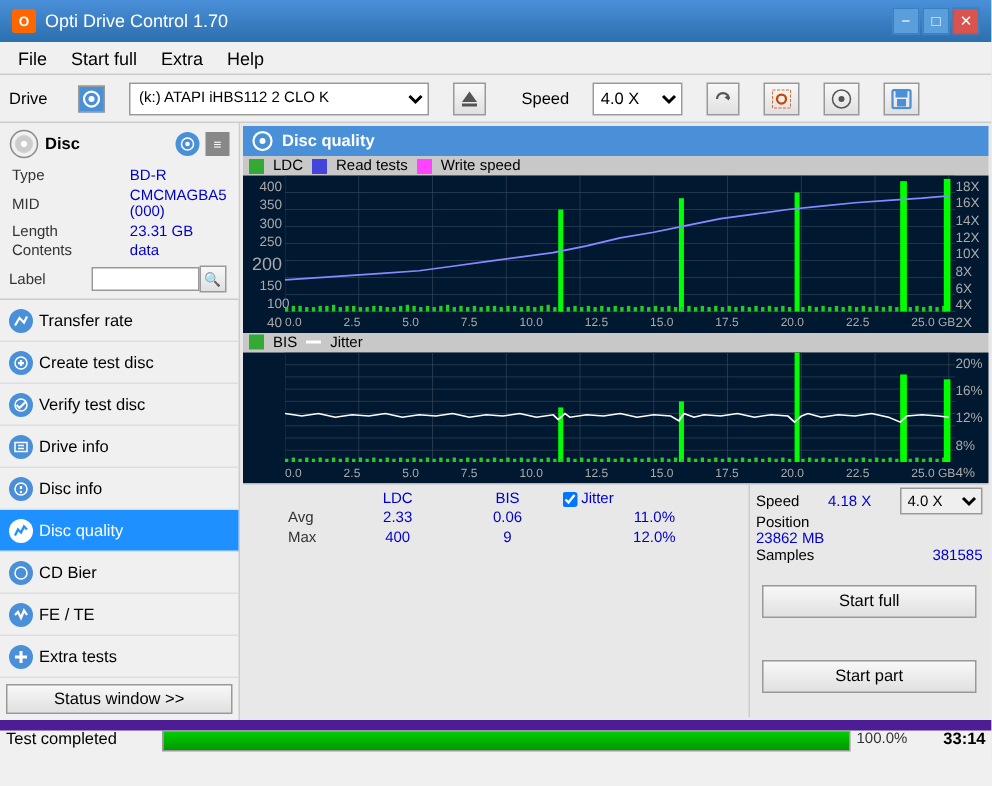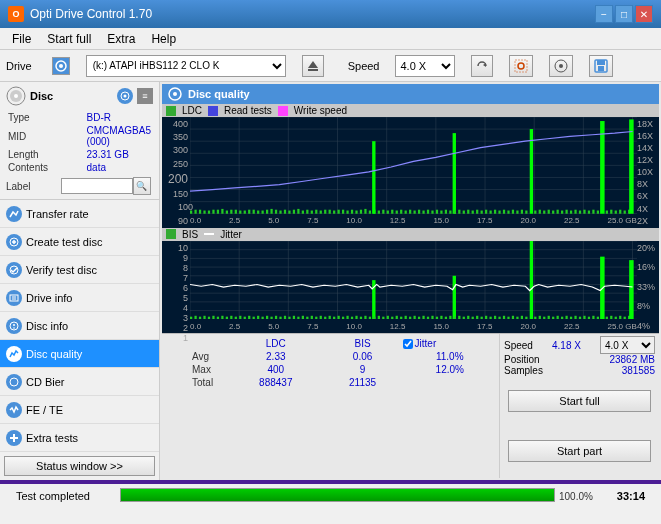--- a/index.html
+++ b/index.html
@@ -168,24 +168,24 @@
       border: 1px solid #999;
       background: linear-gradient(to bottom, #f8f8f8, #e0e0e0);
       cursor: pointer;
       font-size: 11px;
     }
     
     
     .status-bar {
       height: 22px;
       background: #f0f0f0;
-      border-top: 4px solid #4c1d95;
-      display: flex;
-      align-items: flex-end;
-      padding: 0 16px;
+      border-top: 7px solid #4c1d95;
+      display: flex;
+      align-items: flex-start;
+      padding: 0 4px;
       gap: 4px;
     }
     .status-text { font-size: 11px; width: 100px; }
     .progress-bar-outer {
       flex: 1;
       height: 14px;
       background: #fff;
       border: 1px solid #999;
     }
     .progress-bar-inner {
@@ -445,21 +445,21 @@
 
       <div style="flex:1.2;position:relative;background:#001830;display:flex;">
         <div style="position:absolute;left:0;top:0;width:28px;height:100%;display:flex;flex-direction:column;justify-content:space-between;padding:2px 0;">
           <span style="font-size:9px;color:#aaa;text-align:right;width:26px;">400</span>
           <span style="font-size:9px;color:#aaa;text-align:right;width:26px;">350</span>
           <span style="font-size:9px;color:#aaa;text-align:right;width:26px;">300</span>
           <span style="font-size:9px;color:#aaa;text-align:right;width:26px;">250</span>
           <span style="font-size:12px;color:#aaa;text-align:right;width:26px;">200</span>
           <span style="font-size:9px;color:#aaa;text-align:right;width:26px;">150</span>
           <span style="font-size:9px;color:#aaa;text-align:right;width:26px;padding-left:16px;">100</span>
-          <span style="font-size:9px;color:#aaa;text-align:right;width:26px;">90</span>
+          <span style="font-size:9px;color:#aaa;text-align:right;width:26px;">40</span>
         </div>
         <div style="position:absolute;right:0;top:0;width:22px;height:100%;display:flex;flex-direction:column;justify-content:space-between;padding:2px 0;">
           <span style="font-size:9px;color:#aaa;">18X</span>
           <span style="font-size:9px;color:#aaa;">16X</span>
           <span style="font-size:9px;color:#aaa;">14X</span>
           <span style="font-size:9px;color:#aaa;">12X</span>
           <span style="font-size:9px;color:#aaa;">10X</span>
           <span style="font-size:9px;color:#aaa;">8X</span>
           <span style="font-size:9px;color:#aaa;">6X</span>
           <span style="font-size:9px;color:#aaa;">4X</span>
@@ -617,36 +617,24 @@
       </div>
 
       <div class="lower-legend">
         <span class="legend-square bis-color"></span>
         <span>BIS</span>
         <span class="legend-square" style="background:white;width:10px;height:2px;"></span>
         <span>Jitter</span>
       </div>
 
       <div style="flex:1;position:relative;background:#001830;display:flex;">
-        <div style="position:absolute;left:0;top:0;width:28px;height:100%;display:flex;flex-direction:column;justify-content:space-between;padding:2px 0;">
-          <span style="font-size:9px;color:#aaa;text-align:right;width:26px;">10</span>
-          <span style="font-size:9px;color:#aaa;text-align:right;width:26px;">9</span>
-          <span style="font-size:9px;color:#aaa;text-align:right;width:26px;">8</span>
-          <span style="font-size:9px;color:#aaa;text-align:right;width:26px;">7</span>
-          <span style="font-size:9px;color:#aaa;text-align:right;width:26px;">6</span>
-          <span style="font-size:9px;color:#aaa;text-align:right;width:26px;">5</span>
-          <span style="font-size:9px;color:#aaa;text-align:right;width:26px;">4</span>
-          <span style="font-size:9px;color:#aaa;text-align:right;width:26px;">3</span>
-          <span style="font-size:9px;color:#aaa;text-align:right;width:26px;">2</span>
-          <span style="font-size:9px;color:#aaa;text-align:right;width:26px;">1</span>
-        </div>
         <div style="position:absolute;right:0;top:0;width:22px;height:100%;display:flex;flex-direction:column;justify-content:space-between;padding:2px 0;">
           <span style="font-size:9px;color:#aaa;">20%</span>
           <span style="font-size:9px;color:#aaa;margin-top:4px;">16%</span>
-          <span style="font-size:9px;color:#aaa;margin-top:4px;">33%</span>
+          <span style="font-size:9px;color:#aaa;margin-top:4px;">12%</span>
           <span style="font-size:9px;color:#aaa;margin-top:4px;">8%</span>
           <span style="font-size:9px;color:#aaa;margin-top:4px;">4%</span>
         </div>
         <svg style="position:absolute;left:28px;right:22px;top:0;bottom:14px;width:calc(100% - 50px);height:calc(100% - 14px);" viewBox="0 0 400 90" preserveAspectRatio="none">
 
           <line x1="0" y1="0" x2="400" y2="0" stroke="#334455" stroke-width="0.5"></line>
           <line x1="0" y1="10" x2="400" y2="10" stroke="#334455" stroke-width="0.5"></line>
           <line x1="0" y1="20" x2="400" y2="20" stroke="#334455" stroke-width="0.5"></line>
           <line x1="0" y1="30" x2="400" y2="30" stroke="#334455" stroke-width="0.5"></line>
           <line x1="0" y1="40" x2="400" y2="40" stroke="#334455" stroke-width="0.5"></line>
@@ -816,39 +804,33 @@
                 <td style="color:#0000cc;text-align:center;">2.33</td>
                 <td style="color:#0000cc;text-align:center;margin-top:18px;">0.06</td>
                 <td style="color:#0000cc;text-align:center;">11.0%</td>
               </tr>
               <tr>
                 <td style="color:#333;">Max</td>
                 <td style="color:#0000cc;text-align:center;">400</td>
                 <td style="color:#0000cc;text-align:center;">9</td>
                 <td style="color:#0000cc;text-align:center;">12.0%</td>
               </tr>
-              <tr>
-                <td style="color:#333;">Total</td>
-                <td style="color:#0000cc;text-align:center;">888437</td>
-                <td style="color:#0000cc;text-align:center;">21135</td>
-                <td style="color:#0000cc;text-align:center;"></td>
-              </tr>
             </tbody>
           </table>
         </div>
 
         <div style="width:160px;display:flex;flex-direction:column;border-left:1px solid #ccc;padding:2px 4px;">
           <div style="display:flex;justify-content:space-between;font-size:10px;align-items:center;">
             <span>Speed</span>
             <span style="color:#0000cc;">4.18 X</span>
             <select class="speed-select-small">
               <option>4.0 X</option>
             </select>
           </div>
-          <div style="display:flex;justify-content:space-between;font-size:10px;">
+          <div style="display:flex;justify-content:space-between;font-size:10px;flex-direction:column;">
             <span>Position</span>
             <span style="color:#0000cc;">23862 MB</span>
           </div>
           <div style="display:flex;justify-content:space-between;font-size:10px;">
             <span>Samples</span>
             <span style="color:#0000cc;">381585</span>
           </div>
           <button class="btn-full">Start full</button>
           <button class="btn-part">Start part</button>
         </div>

